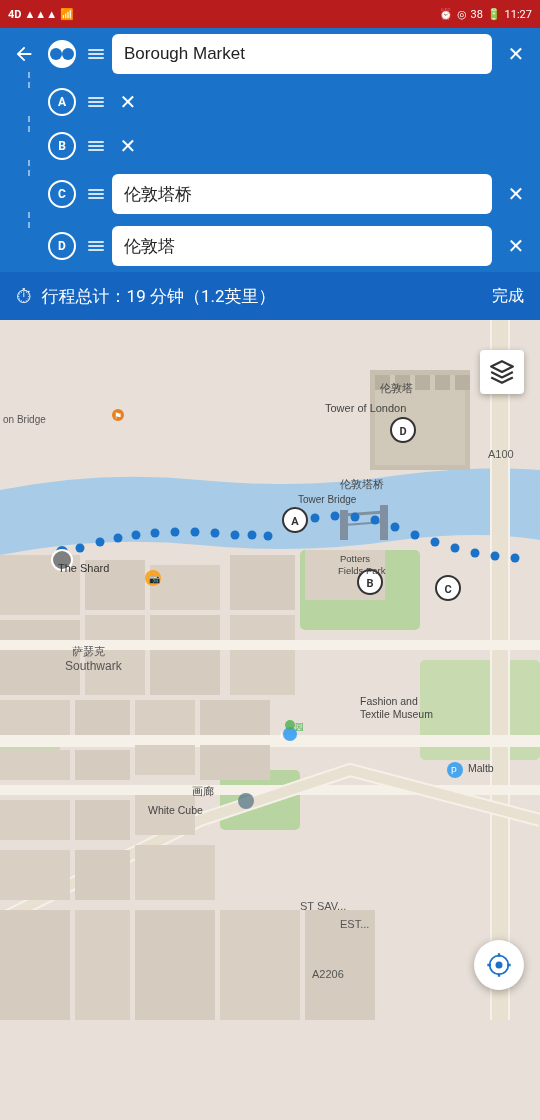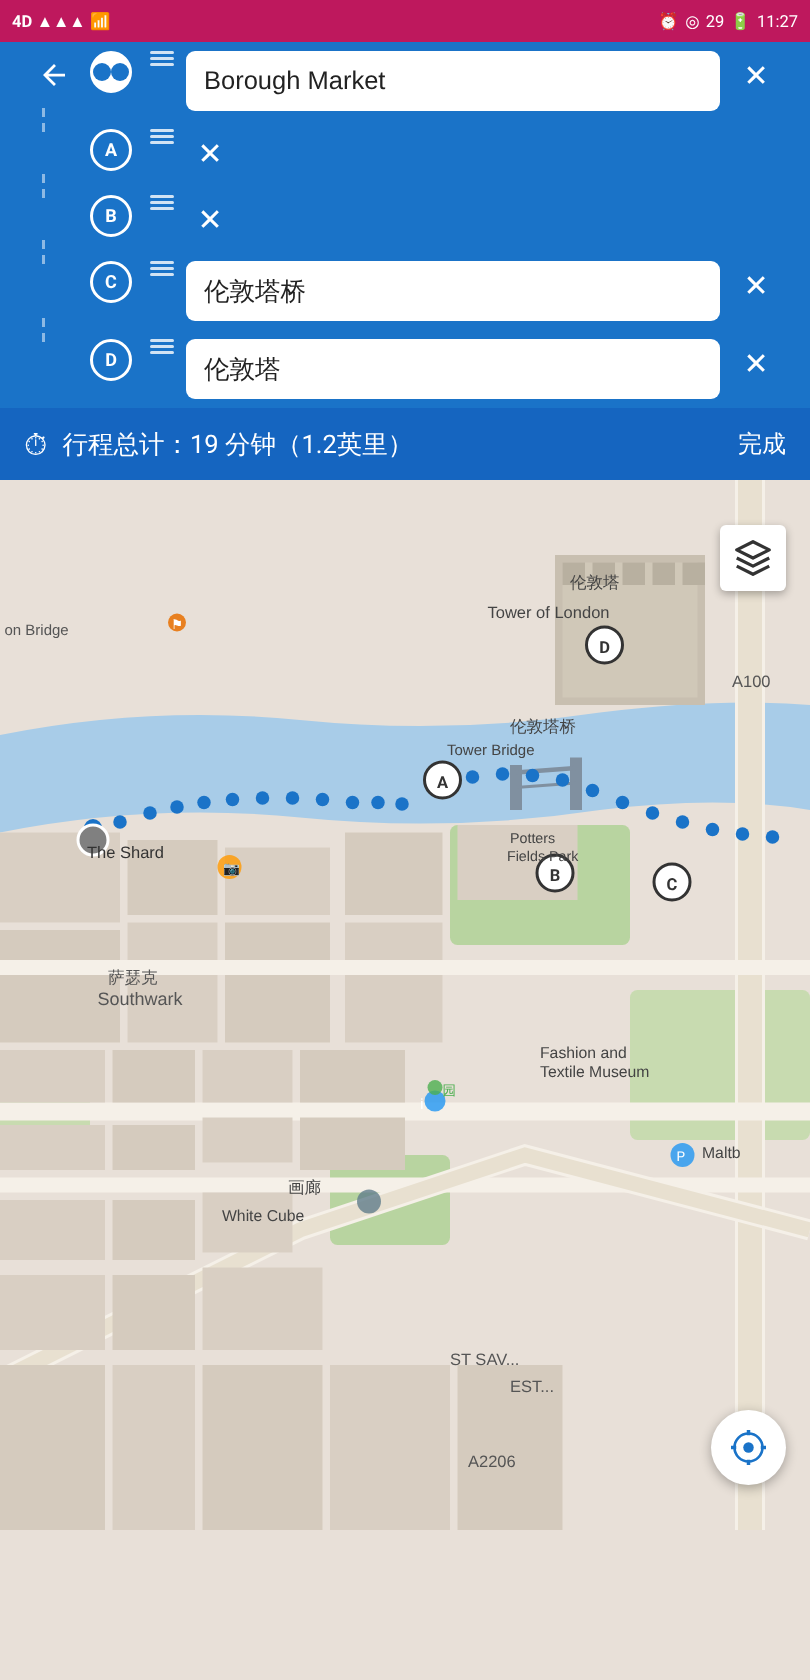--- a/index.html
+++ b/index.html
@@ -1,40 +1,40 @@
 <!DOCTYPE html>
 <html><head>
   <meta charset="utf-8">
   <style>
     * { margin: 0; padding: 0; box-sizing: border-box; }
     body { width: 540px; height: 1120px; overflow: hidden; font-family: 'Roboto', Arial, sans-serif; position: relative; background: #e8e0d8; }
 
     
     .status-bar {
       height: 28px;
-      background: #be185d;
+      background: #b91c1c;
       display: flex;
       justify-content: space-between;
       padding: 0 8px;
       color: white;
       font-size: 11px;
     }
     .status-left { display: flex; align-items: center; gap: 3px; font-weight: bold; font-size: 11px; }
     .status-right { display: flex; align-items: center; gap: 4px; font-size: 11px; }
 
     
     .route-panel {
       background: #1a73c8;
       padding: 0;
     }
 
     .route-row {
       display: flex;
-      align-items: flex-start;
-      padding: 6px 20px;
+      align-items: center;
+      padding: 6px 8px;
       gap: 8px;
       position: relative;
     }
 
     .route-row:not(:last-child)::after {
       content: '';
       position: absolute;
       left: 28px;
       bottom: -8px;
       width: 2px;
@@ -202,21 +202,21 @@
 
 <div class="status-bar">
   <div class="status-left">
     <span>4D</span>
     <span>▲▲▲</span>
     <span>📶</span>
   </div>
   <div class="status-right">
     <span>⏰</span>
     <span>◎</span>
-    <span>29</span>
+    <span>38</span>
     <span>🔋</span>
     <span>11:27</span>
   </div>
 </div>
 
 <div class="route-panel">
 
   <div class="route-row">
     <div class="back-btn">
       <svg width="22" height="22" viewBox="0 0 24 24" fill="white">

